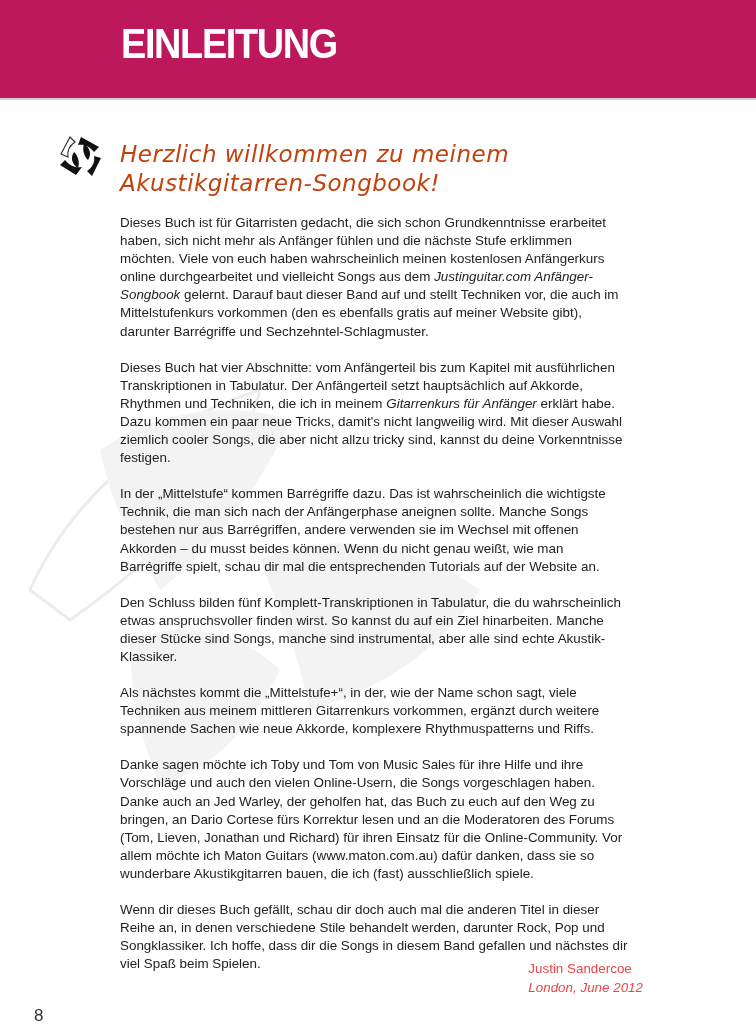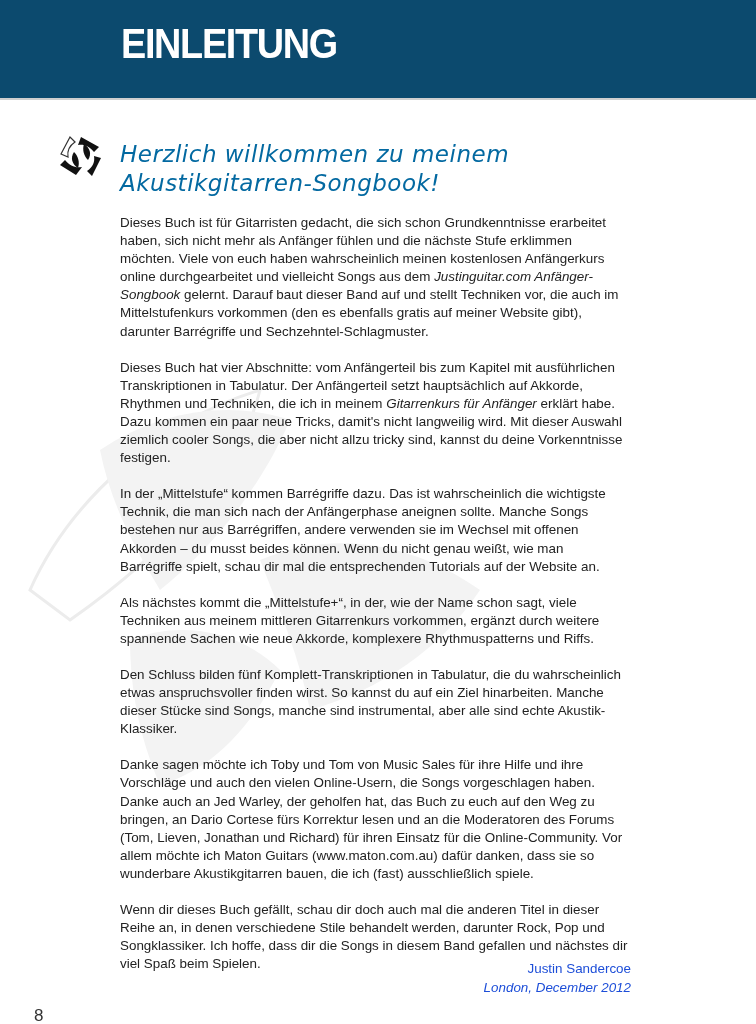--- a/index.html
+++ b/index.html
@@ -4,53 +4,53 @@
   <style>
     html, body { margin: 0; padding: 0; }
     body {
       width: 756px; height: 1024px; position: relative; overflow: hidden;
       background: #ffffff;
       font-family: "Liberation Sans", sans-serif;
       color: #1e1e1e;
     }
     .header-band {
       position: absolute; left: 0; top: 0; width: 756px; height: 98px;
-      background: #0c4a6e;
+      background: #be185d;
       border-bottom: 2px solid #cfcfcf;
     }
     .chapter-title {
       position: absolute; left: 121px; top: 22px;
       font-family: "Liberation Sans", sans-serif;
       font-weight: bold; font-size: 43px; letter-spacing: -1.5px;
       color: #ffffff; line-height: 1;
       transform: scaleX(0.88); transform-origin: left top;
     }
     .watermark {
       position: absolute; left: 10px; top: 330px; width: 520px; height: 460px;
       opacity: 1; pointer-events: none;
     }
     .logo-icon {
       position: absolute; left: 56px; top: 134px; width: 50px; height: 44px;
     }
     .welcome-heading {
       position: absolute; left: 120px; top: 140px; width: 440px;
       font-family: "DejaVu Sans", sans-serif;
       font-style: italic; font-weight: normal;
-      font-size: 23px; line-height: 29px; color: #0369a1;
+      font-size: 23px; line-height: 29px; color: #c2410c;
       letter-spacing: 0.5px;
     }
     .content {
       position: absolute; left: 120px; top: 214px; width: 522px;
       font-size: 13.4px; line-height: 18.1px; color: #222;
     }
     .content p { margin: 0 14px 18px 0; text-align: left; }
     .content em { font-style: italic; }
     .signature {
-      position: absolute; right: 125px; top: 960px; text-align: right;
-      font-size: 13.4px; line-height: 18.5px; color: #1d4ed8;
+      position: absolute; right: 113px; top: 960px; 
+      font-size: 13.4px; line-height: 18.5px; color: #ef4444;
     }
     .signature .place { font-style: italic; }
     .page-number {
       position: absolute; left: 34px; top: 1006px;
       font-size: 17px; color: #333;
     }
   </style>
 </head>
 <body>
 
@@ -80,24 +80,24 @@
 
 <div class="welcome-heading">
   <div>Herzlich willkommen zu meinem</div>
   <div>Akustikgitarren-Songbook!</div>
 </div>
 
 <div class="content">
   <p><span>Dieses Buch ist für Gitarristen gedacht, die sich schon Grundkenntnisse erarbeitet haben, sich nicht mehr als Anfänger fühlen und die nächste Stufe erklimmen möchten. Viele von euch haben wahrscheinlich meinen kostenlosen Anfängerkurs online durchgearbeitet und vielleicht Songs aus dem </span><em>Justinguitar.com Anfänger-Songbook</em><span> gelernt. Darauf baut dieser Band auf und stellt Techniken vor, die auch im Mittelstufenkurs vorkommen (den es ebenfalls gratis auf meiner Website gibt), darunter Barrégriffe und Sechzehntel-Schlagmuster.</span></p>
   <p><span>Dieses Buch hat vier Abschnitte: vom Anfängerteil bis zum Kapitel mit ausführlichen Transkriptionen in Tabulatur. Der Anfängerteil setzt hauptsächlich auf Akkorde, Rhythmen und Techniken, die ich in meinem </span><em>Gitarrenkurs für Anfänger</em><span> erklärt habe. Dazu kommen ein paar neue Tricks, damit's nicht langweilig wird. Mit dieser Auswahl ziemlich cooler Songs, die aber nicht allzu tricky sind, kannst du deine Vorkenntnisse festigen.</span></p>
   <p>In der „Mittelstufe“ kommen Barrégriffe dazu. Das ist wahrscheinlich die wichtigste Technik, die man sich nach der Anfängerphase aneignen sollte. Manche Songs bestehen nur aus Barrégriffen, andere verwenden sie im Wechsel mit offenen Akkorden – du musst beides können. Wenn du nicht genau weißt, wie man Barrégriffe spielt, schau dir mal die entsprechenden Tutorials auf der Website an.</p>
+  <p>Den Schluss bilden fünf Komplett-Transkriptionen in Tabulatur, die du wahrscheinlich etwas anspruchsvoller finden wirst. So kannst du auf ein Ziel hinarbeiten. Manche dieser Stücke sind Songs, manche sind instrumental, aber alle sind echte Akustik-Klassiker.</p>
   <p>Als nächstes kommt die „Mittelstufe+“, in der, wie der Name schon sagt, viele Techniken aus meinem mittleren Gitarrenkurs vorkommen, ergänzt durch weitere spannende Sachen wie neue Akkorde, komplexere Rhythmuspatterns und Riffs.</p>
-  <p>Den Schluss bilden fünf Komplett-Transkriptionen in Tabulatur, die du wahrscheinlich etwas anspruchsvoller finden wirst. So kannst du auf ein Ziel hinarbeiten. Manche dieser Stücke sind Songs, manche sind instrumental, aber alle sind echte Akustik-Klassiker.</p>
   <p>Danke sagen möchte ich Toby und Tom von Music Sales für ihre Hilfe und ihre Vorschläge und auch den vielen Online-Usern, die Songs vorgeschlagen haben. Danke auch an Jed Warley, der geholfen hat, das Buch zu euch auf den Weg zu bringen, an Dario Cortese fürs Korrektur lesen und an die Moderatoren des Forums (Tom, Lieven, Jonathan und Richard) für ihren Einsatz für die Online-Community. Vor allem möchte ich Maton Guitars (www.maton.com.au) dafür danken, dass sie so wunderbare Akustikgitarren bauen, die ich (fast) ausschließlich spiele.</p>
   <p>Wenn dir dieses Buch gefällt, schau dir doch auch mal die anderen Titel in dieser Reihe an, in denen verschiedene Stile behandelt werden, darunter Rock, Pop und Songklassiker. Ich hoffe, dass dir die Songs in diesem Band gefallen und nächstes dir viel Spaß beim Spielen.</p>
 </div>
 
 <div class="signature">
   <div>Justin Sandercoe</div>
-  <div class="place">London, December 2012</div>
+  <div class="place">London, June 2012</div>
 </div>
 
 <div class="page-number">8</div>
 
 </body></html>

